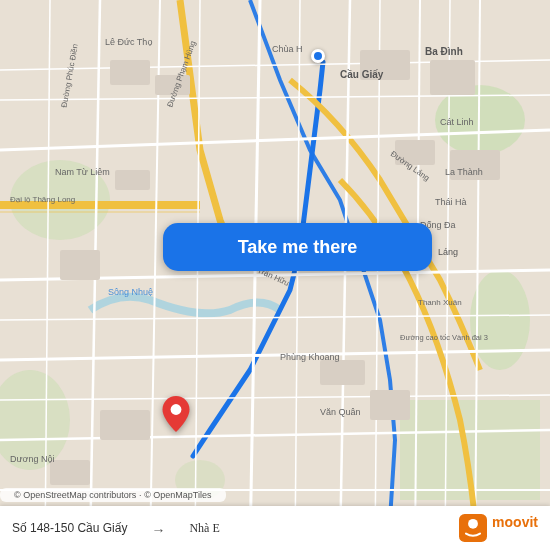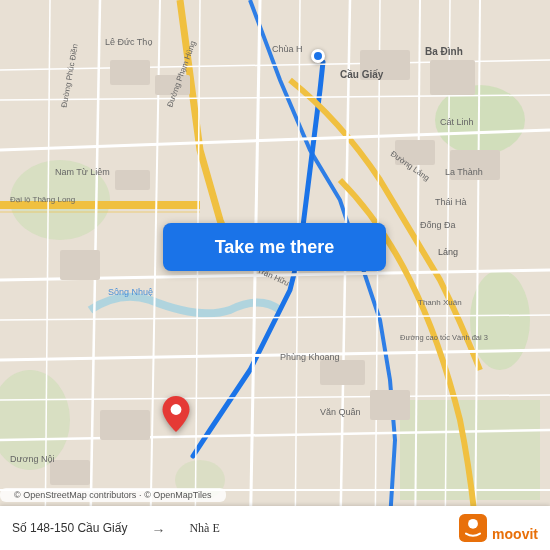--- a/index.html
+++ b/index.html
@@ -24,26 +24,26 @@
       height: 100%;
       position: absolute;
       top: 0; left: 0;
     }
 
     
     #take-me-there-btn {
       position: absolute;
       top: 223px;
       left: 163px;
-      width: 223px;
+      width: 269px;
       height: 48px;
       background-color: #1a73e8;
       color: white;
       border: none;
-      border-radius: 8px;
+      border-radius: 15px;
       font-size: 18px;
       font-weight: 600;
       cursor: pointer;
       display: flex;
       align-items: center;
       justify-content: center;
       box-shadow: 0 2px 8px rgba(0,0,0,0.3);
       z-index: 10;
     }
 
@@ -58,21 +58,21 @@
       display: flex;
       align-items: center;
       justify-content: space-between;
       padding: 0 12px;
       box-shadow: 0 -1px 4px rgba(0,0,0,0.15);
       z-index: 10;
     }
 
     #moovit-logo {
       display: flex;
-      align-items: flex-end;
+      align-items: flex-start;
       gap: 5px;
     }
 
     #moovit-logo .logo-icon {
       width: 28px;
       height: 28px;
     }
 
     
     #attribution {

